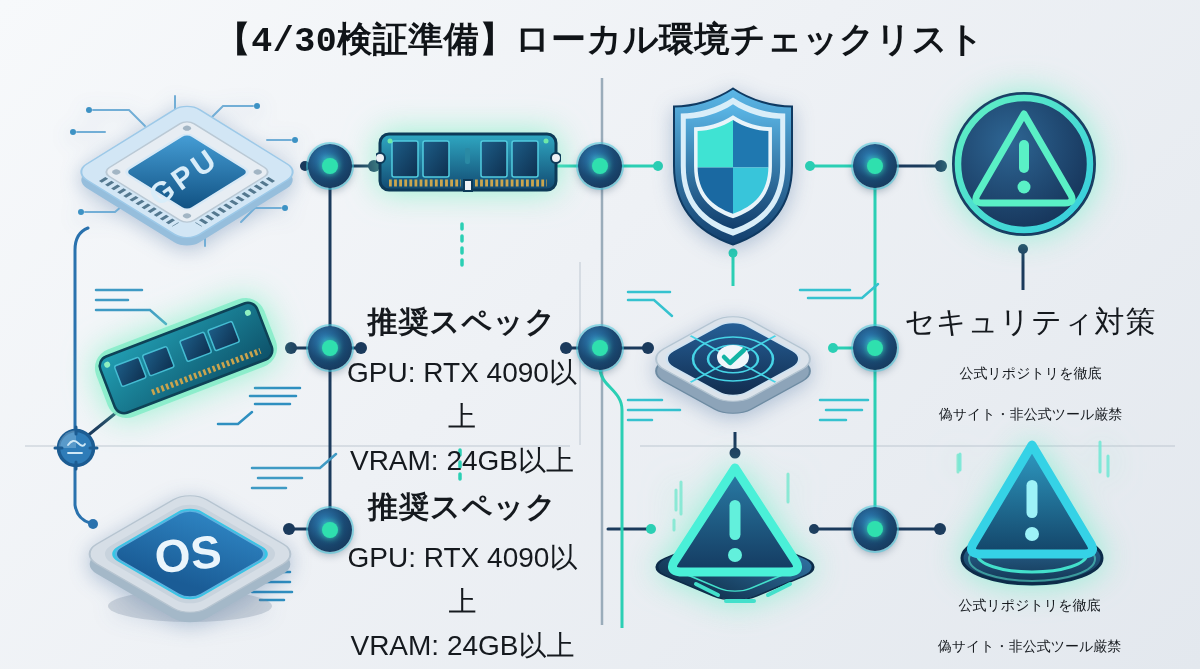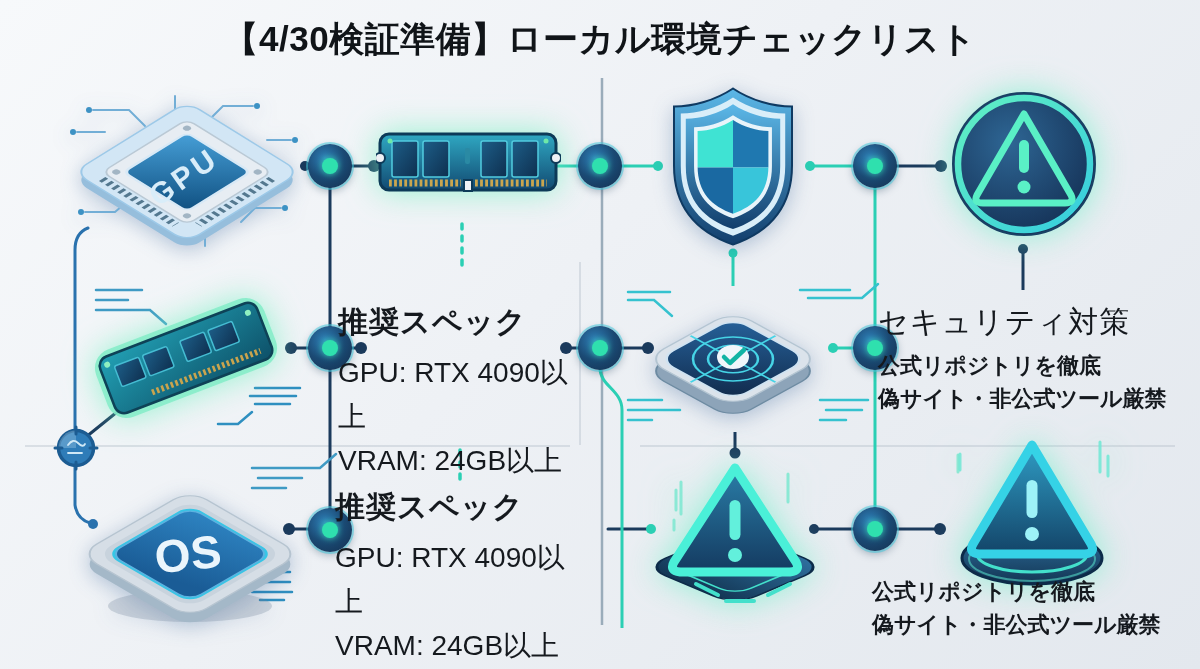--- a/index.html
+++ b/index.html
@@ -4,27 +4,27 @@
 <style>
   html,body{margin:0;padding:0;background:#dfe4ea;}
   .canvas{
     position:relative;width:1200px;height:669px;overflow:hidden;
     background:linear-gradient(135deg,#f7f9fb 0%,#eef1f5 45%,#e3e8ee 100%);
     font-family:"Liberation Sans","DejaVu Sans",sans-serif;
   }
   .abs{position:absolute;}
   .title{
     position:absolute;top:16px;left:0;width:100%;text-align:center;
-    font-size:35px;font-weight:900;color:#101418;letter-spacing:.5px;
+    font-size:35px;font-weight:900;color:#101418;letter-spacing:.5px;font-family:Liberation Mono, monospace;
   }
-  .spec-block{position:absolute;text-align:left;color:#15191e;}
+  .spec-block{position:absolute;text-align:center;color:#15191e;}
   .spec-heading{font-size:30px;font-weight:900;letter-spacing:1px;margin-bottom:8px;}
   .spec-line{font-size:28px;font-weight:400;line-height:1.58;}
   .sec-heading{font-size:30px;font-weight:400;letter-spacing:1px;margin-bottom:6px;}
-  .sec-line{font-size:22px;font-weight:700;line-height:1.5;}
+  .sec-line{font-size:14px;font-weight:400;line-height:1.5;margin-top:20px;}
   .node{
     position:absolute;width:44px;height:44px;border-radius:50%;
     transform:translate(-50%,-50%);
     background:radial-gradient(circle at 38% 32%,#2f7fb8 0%,#1b4a74 48%,#122f4e 100%);
     box-shadow:0 0 0 2px rgba(70,200,220,.55),0 3px 8px rgba(15,45,75,.35);
   }
   .node::after{
     content:"";position:absolute;inset:0;margin:auto;width:16px;height:16px;
     border-radius:50%;background:#2fe0ae;box-shadow:0 0 7px rgba(60,240,190,.85);
   }

